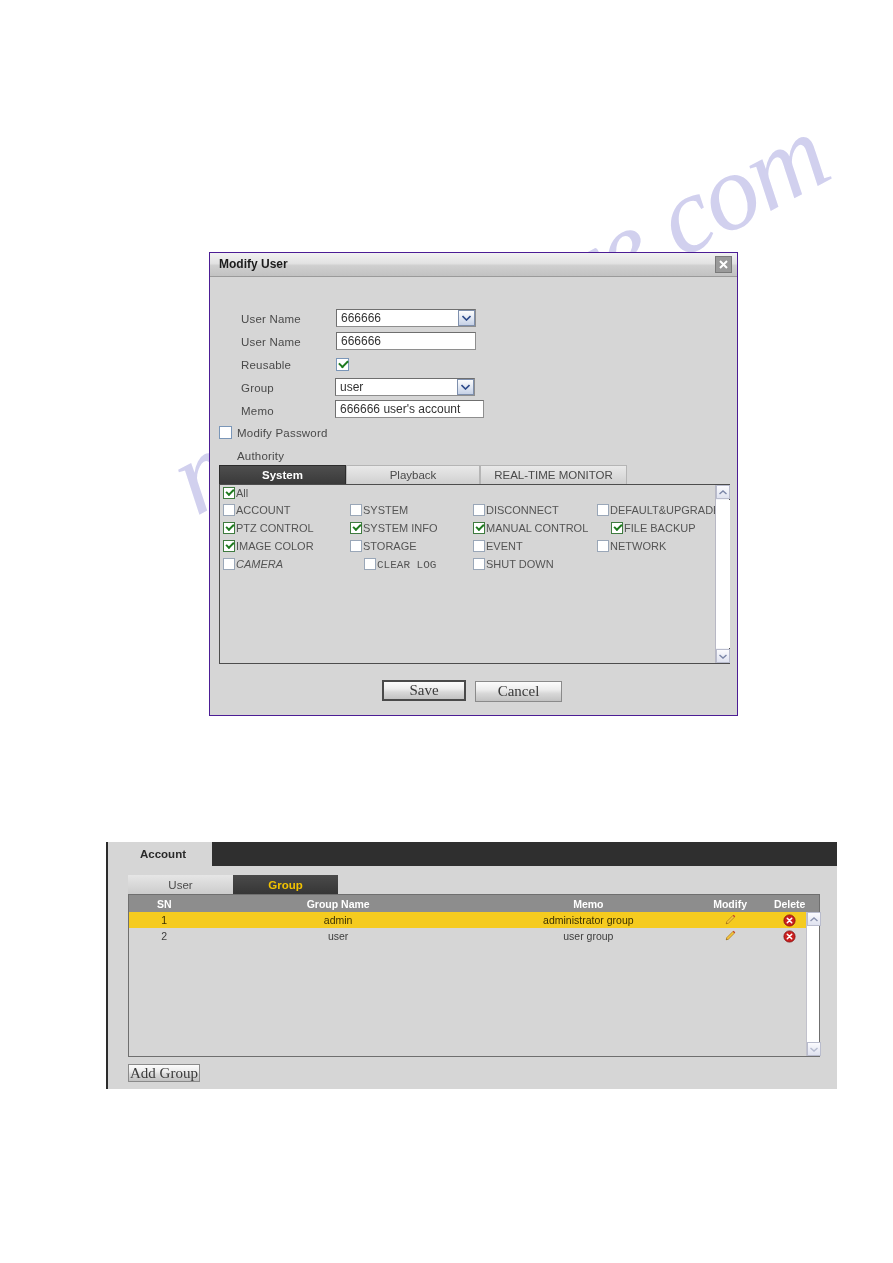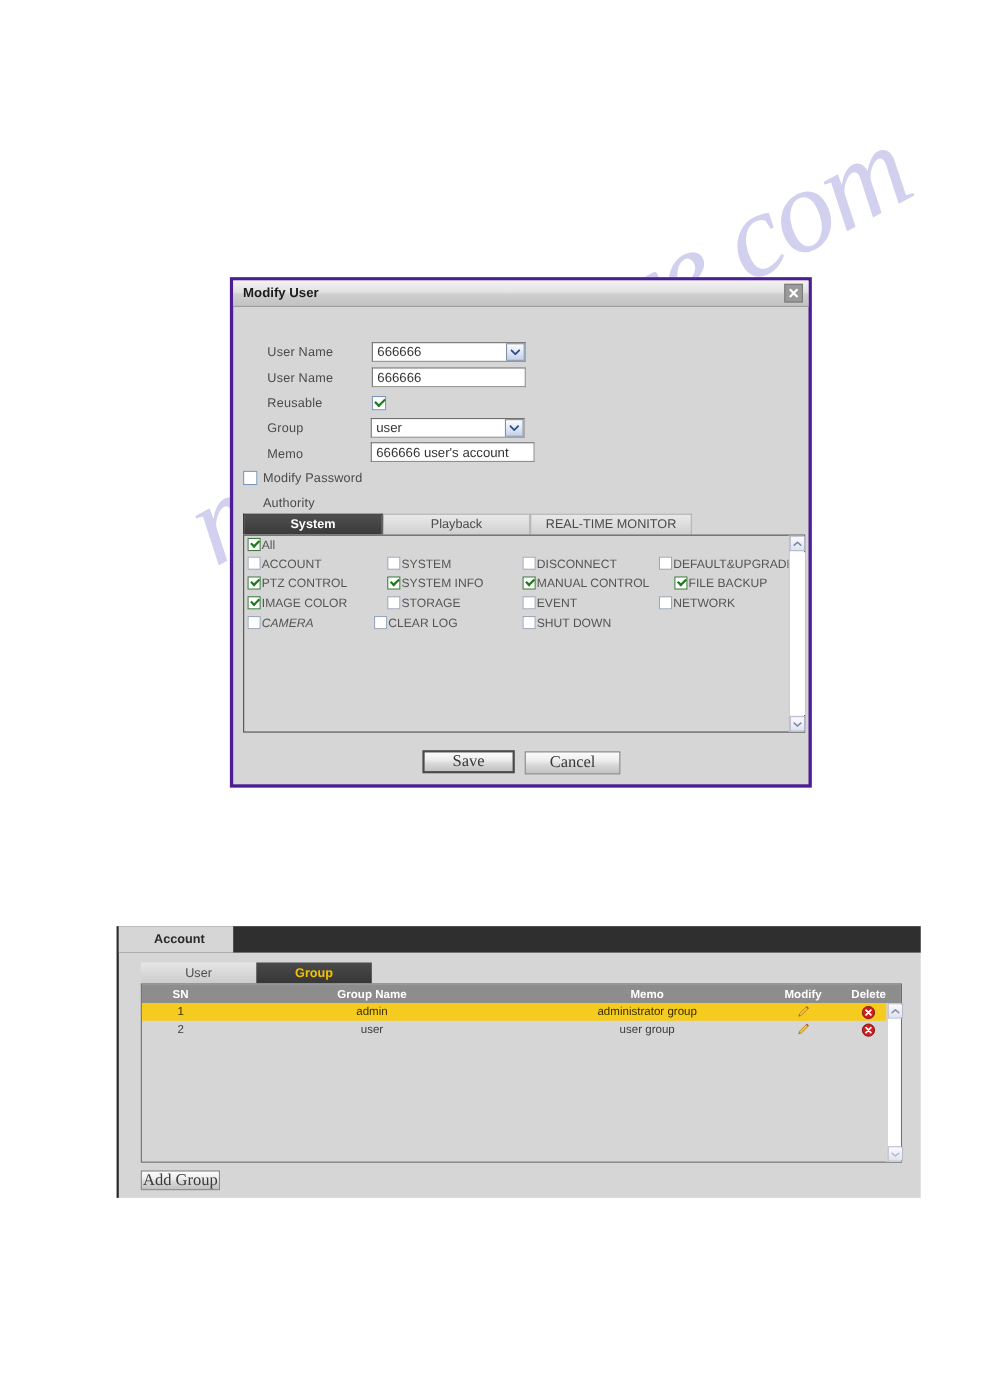--- a/index.html
+++ b/index.html
@@ -35,21 +35,21 @@
     user-select: none;
     z-index: 5;
   }
 
   
   .dialog {
     position: absolute;
     left: 209px; top: 252px;
     width: 529px; height: 464px;
     background: #d6d6d6;
-    border: 3px solid #4c1d95;
+    border: 1px solid #4c1d95;
     z-index: 10;
   }
   .dlg-title {
     position: relative;
     height: 24px;
     background: linear-gradient(to bottom, #f2f2f2 0%, #e2e2e2 45%, #cfcfcf 55%, #c2c2c2 100%);
     border-bottom: 1px solid #9a9a9a;
   }
   .dlg-title-text {
     position: absolute;
@@ -387,21 +387,21 @@
             <div class="perm" style="left: 377px; top: 19px;"><span class="pc"></span><span>DEFAULT&amp;UPGRADE</span></div>
             <div class="perm" style="left: 3px; top: 37px;"><span class="pc chk"></span><span>PTZ CONTROL</span></div>
             <div class="perm" style="left: 130px; top: 37px; text-align: right;"><span class="pc chk"></span><span>SYSTEM INFO</span></div>
             <div class="perm" style="left: 253px; top: 37px;"><span class="pc chk"></span><span>MANUAL CONTROL</span></div>
             <div class="perm" style="left: 391px; top: 37px;"><span class="pc chk"></span><span>FILE BACKUP</span></div>
             <div class="perm" style="left: 3px; top: 55px;"><span class="pc chk"></span><span>IMAGE COLOR</span></div>
             <div class="perm" style="left: 130px; top: 55px;"><span class="pc"></span><span>STORAGE</span></div>
             <div class="perm" style="left: 253px; top: 55px;"><span class="pc"></span><span>EVENT</span></div>
             <div class="perm" style="left: 377px; top: 55px;"><span class="pc"></span><span>NETWORK</span></div>
             <div class="perm" style="left: 3px; top: 73px; font-style: italic;"><span class="pc"></span><span>CAMERA</span></div>
-            <div class="perm" style="left: 118px; top: 73px;"><span class="pc"></span><span>CLEAR LOG</span></div>
+            <div class="perm" style="left: 144px; top: 73px; font-family: Liberation Mono, monospace;"><span class="pc"></span><span>CLEAR LOG</span></div>
             <div class="perm" style="left: 253px; top: 73px;"><span class="pc"></span><span>SHUT DOWN</span></div>
           </div>
 
         <div class="auth-scroll">
           <div class="sb-track"></div>
           <div class="sb-btn up">
             <svg width="8" height="5" viewBox="0 0 8 5">
                 <path d="M0.5 4 L4 1 L7.5 4" stroke="#7b86a8" stroke-width="1.4" fill="none"></path>
               </svg>
           </div>

